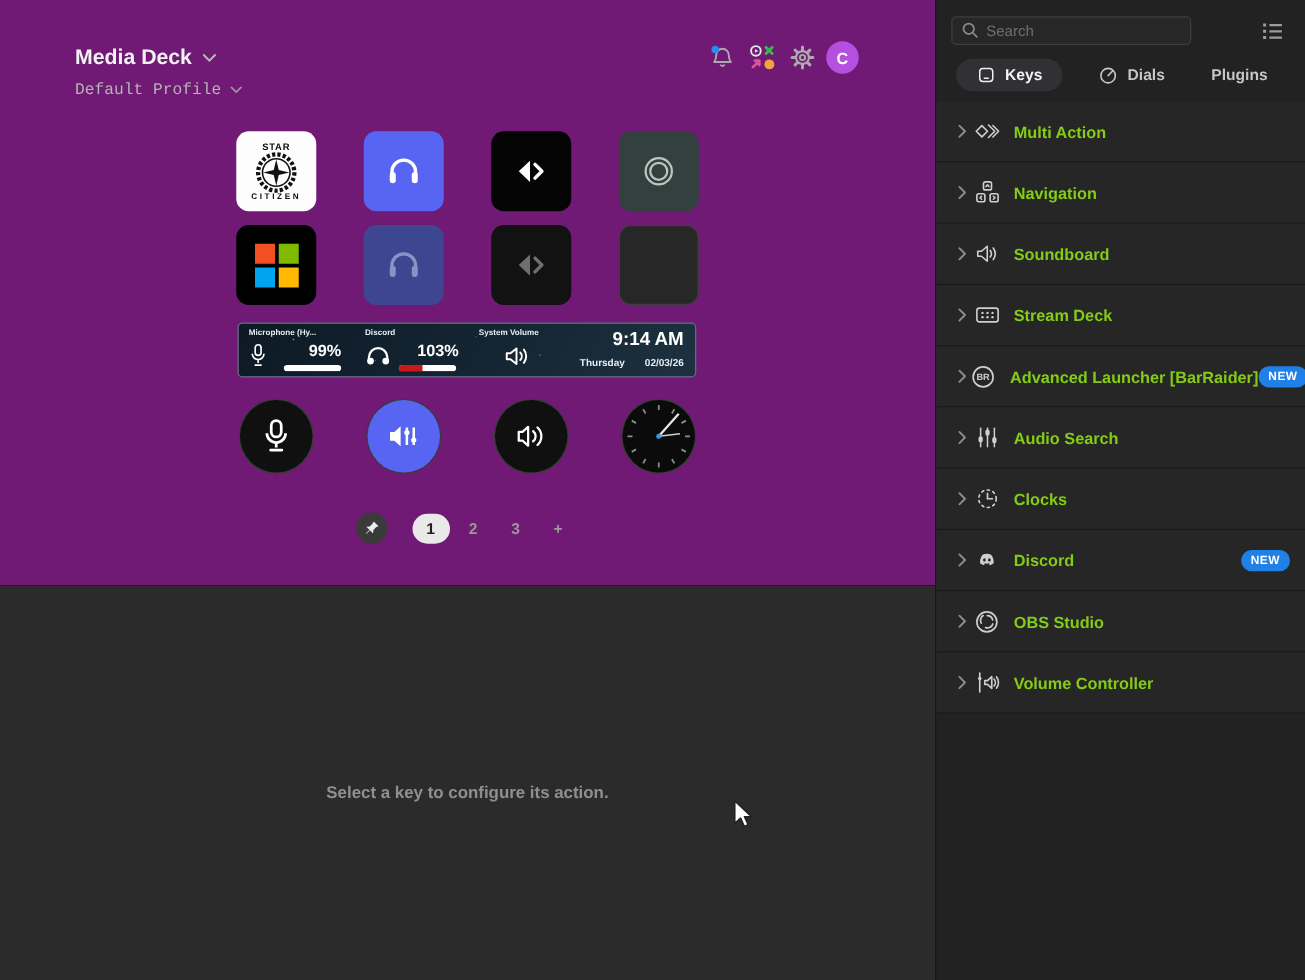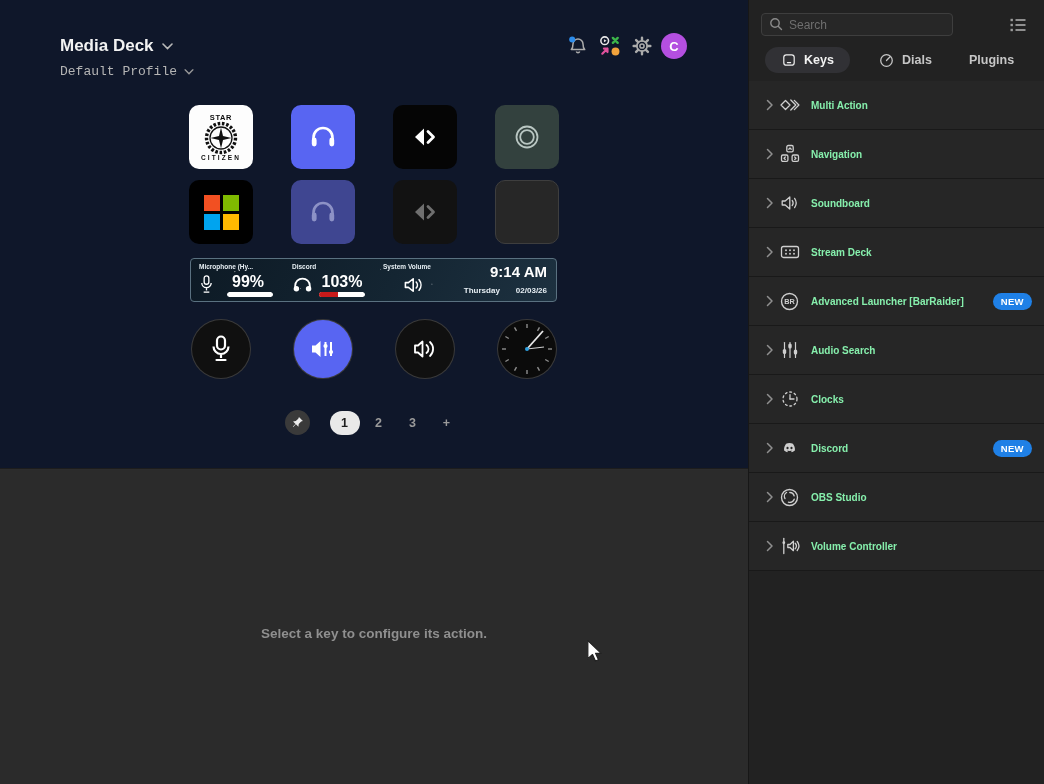--- a/index.html
+++ b/index.html
@@ -2,21 +2,21 @@
 <html><head>
 <meta charset="utf-8">
 <style>
   * { margin:0; padding:0; box-sizing:border-box; }
   html,body { background:#1a1a1a; }
   body { font-family:"Liberation Sans", sans-serif; }
   #app { position:relative; width:1044px; height:784px; background:#2d2d2d; overflow:hidden; }
 
   
   .main { position:absolute; left:0; top:0; width:748px; height:784px; }
-  .canvas { position:absolute; left:0; top:0; width:748px; height:469px; background:#0f172a; border-bottom:1px solid #1d1d1d; }
+  .canvas { position:absolute; left:0; top:0; width:748px; height:469px; background:#701a75; border-bottom:1px solid #1d1d1d; }
   .bottom-panel { position:absolute; left:0; top:470px; width:748px; height:314px; background:#2b2b2b; }
   .hint { position:absolute; left:0; top:626px; width:748px; text-align:center; color:#8f8f8f; font-size:13.5px; font-weight:700; }
 
   .title-row { position:absolute; left:60px; top:36px; display:flex; align-items:center; gap:8px; cursor:default; }
   .title-row .t { color:#f2f2f2; font-size:17px; font-weight:700; }
   .profile-row { position:absolute; left:60px; top:64px; display:flex; align-items:center; gap:7px;font-family:Liberation Mono, monospace; }
   .profile-row .t { color:#b5b5b5; font-size:13px; font-weight:400; }
   .chev-down svg { display:block; }
   .tb-icon { position:absolute; width:22px; height:22px; top:35px; }
   .tb-icon svg { display:block; }
@@ -41,21 +41,21 @@
          background:
            radial-gradient(1.5px 1.5px at 12% 30%, rgba(255,255,255,.55), transparent 70%),
            radial-gradient(1px 1px at 30% 70%, rgba(255,255,255,.4), transparent 70%),
            radial-gradient(1px 1px at 52% 25%, rgba(255,255,255,.45), transparent 70%),
            radial-gradient(1.5px 1.5px at 66% 60%, rgba(255,255,255,.35), transparent 70%),
            radial-gradient(1px 1px at 83% 35%, rgba(255,255,255,.5), transparent 70%),
            radial-gradient(1px 1px at 93% 75%, rgba(255,255,255,.35), transparent 70%),
            linear-gradient(115deg, #0d1a25 0%, #142532 55%, #1d3140 100%); }
   .lcd-sec { position:absolute; top:0; height:42px; }
   .lcd-label { position:absolute; left:8px; top:4px; color:#e6eef3; font-size:6.5px; font-weight:700; white-space:nowrap; }
-  .lcd-val { position:absolute; color:#fff; font-size:16px; font-weight:800; text-align:center; }
+  .lcd-val { position:absolute; color:#fff; font-size:13px; font-weight:800; text-align:right; }
   .lcd-bar { position:absolute; height:5px; border-radius:2.5px; background:rgba(255,255,255,.18); overflow:hidden; }
   .lcd-bar .fill { position:absolute; left:0; top:0; bottom:0; background:#fff; border-radius:2.5px; }
   .lcd-bar .fill-red { position:absolute; left:0; top:0; bottom:0; background:#c81a1a; }
   .lcd-ico { position:absolute; }
   .lcd-time { position:absolute; right:11px; top:4px; color:#fff; font-size:15px; font-weight:800; }
   .lcd-subrow { position:absolute; right:11px; top:27px; display:flex; gap:16px; color:#e6eef3; font-size:8px; font-weight:700; }
 
   
   .dial { position:absolute; top:320px; width:58px; height:58px; border-radius:50%; display:flex; align-items:center; justify-content:center; }
   .dial-dark { background:#101010; box-shadow:0 0 0 1px #3a3a3a; }
@@ -82,21 +82,21 @@
   .tab { position:absolute; display:flex; align-items:center; gap:7px; height:26px; font-size:12.5px; font-weight:700; color:#c6c6c6; }
   .tab.active { background:#313135; border-radius:13px; padding:0 16px; color:#f2f2f2; }
   .tab-keys { left:16px; }
   .tab-dials { left:129px; }
   .tab-plugins { left:220px; }
 
   .sb-list { position:absolute; left:0; top:81px; width:296px; }
   .sb-row { display:flex; align-items:center; height:49px; background:#262626; border-bottom:1px solid #191919; padding:0 13px 0 17px; }
   .sb-chev { width:11px; display:flex; }
   .sb-ico { width:21px; margin-left:2px; display:flex; justify-content:center; }
-  .sb-label { margin-left:11px; color:#86efac; font-size:10px; font-weight:700; white-space:nowrap; }
+  .sb-label { margin-left:11px; color:#84cc16; font-size:13px; font-weight:700; white-space:nowrap; }
   .sb-badge { margin-left:auto; background:#1f80e6; color:#fff; font-size:9.5px; font-weight:800; letter-spacing:.4px;
               padding:3px 8px; border-radius:9px; }
 
   .cursor { position:absolute; left:586px; top:640px; z-index:50; }
 </style>
 </head>
 <body>
 
 <div id="app">
 

